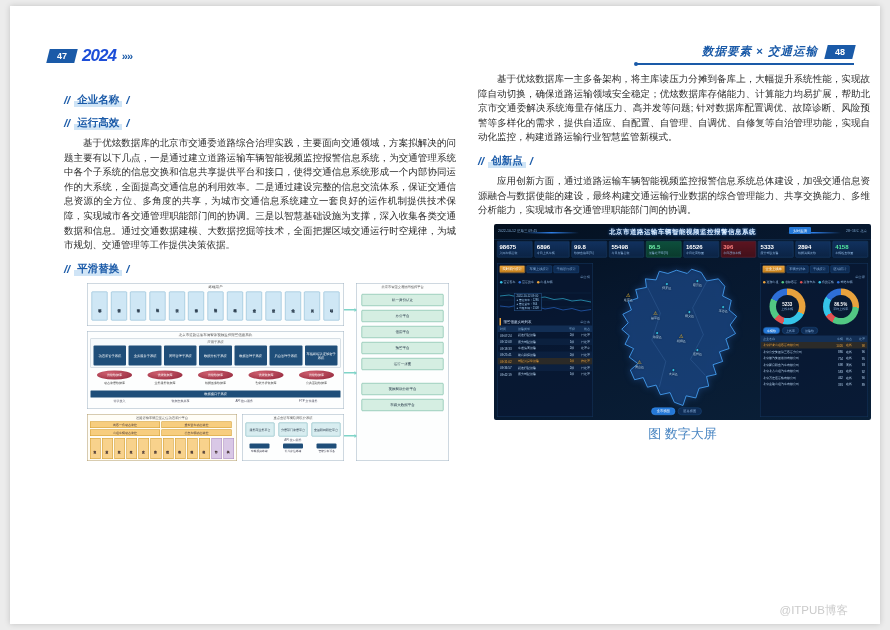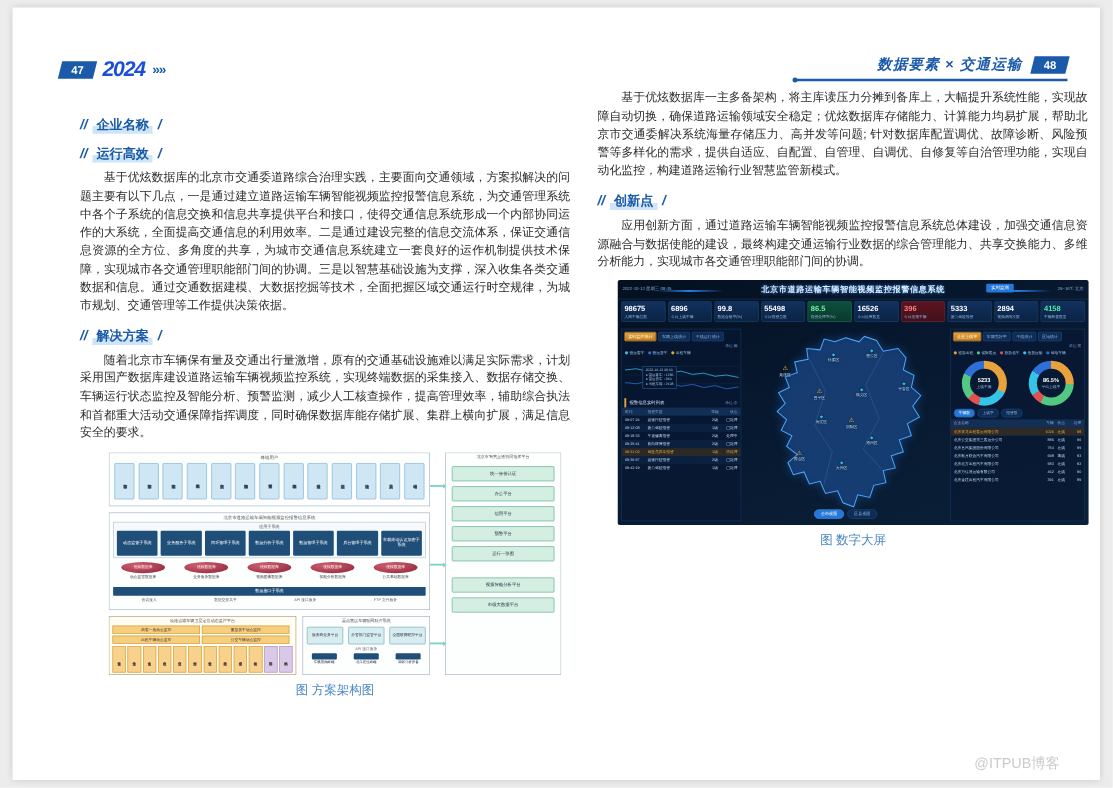--- a/index.html
+++ b/index.html
@@ -23,21 +23,21 @@
   .col{position:absolute;width:392px;font-size:9.5px;color:#2b2b2b;}
   .col-left{left:54px;top:78px;}
   .col-right{left:468px;top:66px;}
   h1.doc-title{font-size:12.5px;font-weight:bold;color:#1a5aa8;text-align:center;margin:6px 0 12px;}
   .sec{margin:9px 0 6px;display:flex;align-items:center;gap:4px;}
   .sec .sl{color:#1a5aa8;font-weight:900;font-style:italic;font-size:11px;}
   .sec .txt{color:#1a5aa8;font-weight:bold;font-size:10.5px;
     background:linear-gradient(transparent 58%,#cfe4f6 58%);padding:0 3px;}
   p.body{line-height:14.6px;text-align:justify;text-indent:2em;margin:0 0 2px;}
   p.plain{margin:4px 0 4px;padding-left:19px;}
-  .figcap{text-align:center;color:#4a86c2;font-size:10px;margin-top:5px;}
+  .figcap{text-align:center;color:#4a86c2;font-size:13px;margin-top:5px;}
   .watermark{position:absolute;right:32px;bottom:6px;color:#cbcbcb;font-size:11.5px;}
   
   .fig{position:relative;overflow:hidden;}
   .s2{transform:scale(.5);transform-origin:0 0;position:absolute;left:0;top:0;}
   
   .fig-arch{width:362px;height:178px;margin:7px 0 0 23px;}
   .arch{width:724px;height:356px;position:relative;font-family:"Liberation Sans",sans-serif;}
   .abox{position:absolute;border:1px solid #9fb2c2;background:#fdfefe;box-sizing:border-box;}
   .atitle{font-size:7px;color:#555;text-align:center;margin-top:2px;}
   .term-row{display:flex;gap:6px;padding:4px 8px 4px;justify-content:space-between;}
@@ -191,24 +191,23 @@
 
     <div class="sec">
       <span class="sl">//</span>
       <span class="txt">运行高效</span>
       <span class="sl">/</span>
     </div>
     <p class="body">基于优炫数据库的北京市交通委道路综合治理实践，主要面向交通领域，方案拟解决的问题主要有以下几点，一是通过建立道路运输车辆智能视频监控报警信息系统，为交通管理系统中各个子系统的信息交换和信息共享提供平台和接口，使得交通信息系统形成一个内部协同运作的大系统，全面提高交通信息的利用效率。二是通过建设完整的信息交流体系，保证交通信息资源的全方位、多角度的共享，为城市交通信息系统建立一套良好的运作机制提供技术保障，实现城市各交通管理职能部门间的协调。三是以智慧基础设施为支撑，深入收集各类交通数据和信息。通过交通数据建模、大数据挖掘等技术，全面把握区域交通运行时空规律，为城市规划、交通管理等工作提供决策依据。</p>
 
     <div class="sec">
       <span class="sl">//</span>
-      <span class="txt">解决方案</span>
+      <span class="txt">平滑替换</span>
       <span class="sl">/</span>
     </div>
-    <p class="body">随着北京市车辆保有量及交通出行量激增，原有的交通基础设施难以满足实际需求，计划采用国产数据库建设道路运输车辆视频监控系统，实现终端数据的采集接入、数据存储交换、车辆运行状态监控及智能分析、预警监测，减少人工核查操作，提高管理效率，辅助综合执法和首都重大活动交通保障指挥调度，同时确保数据库能存储扩展、集群上横向扩展，满足信息安全的要求。</p>
 
     <div class="fig fig-arch">
       <div class="s2 arch">
 
         <div class="abox" style="left:0;top:0;width:514px;height:86px;">
           <div class="atitle">终端用户</div>
           <div class="term-row">
               <div>客运车辆</div>
               <div>货运车辆</div>
               <div>危运车辆</div>
@@ -320,21 +319,20 @@
               <div>视频智能分析平台</div>
               <div>市级大数据平台</div>
             </div>
         </div>
 
         <div class="conn" style="left:514px;top:52px;width:22px;"></div>
         <div class="conn" style="left:514px;top:178px;width:22px;"></div>
         <div class="conn" style="left:514px;top:304px;width:22px;"></div>
       </div>
     </div>
-    <div class="figcap" style="width:362px;margin-left:23px;">图 方案架构图</div>
   </div>
 
   <div class="col col-right">
     <p class="body">基于优炫数据库一主多备架构，将主库读压力分摊到备库上，大幅提升系统性能，实现故障自动切换，确保道路运输领域安全稳定；优炫数据库存储能力、计算能力均易扩展，帮助北京市交通委解决系统海量存储压力、高并发等问题; 针对数据库配置调优、故障诊断、风险预警等多样化的需求，提供自适应、自配置、自管理、自调优、自修复等自治管理功能，实现自动化监控，构建道路运输行业智慧监管新模式。</p>
 
     <div class="sec">
       <span class="sl">//</span>
       <span class="txt">创新点</span>
       <span class="sl">/</span>
     </div>

